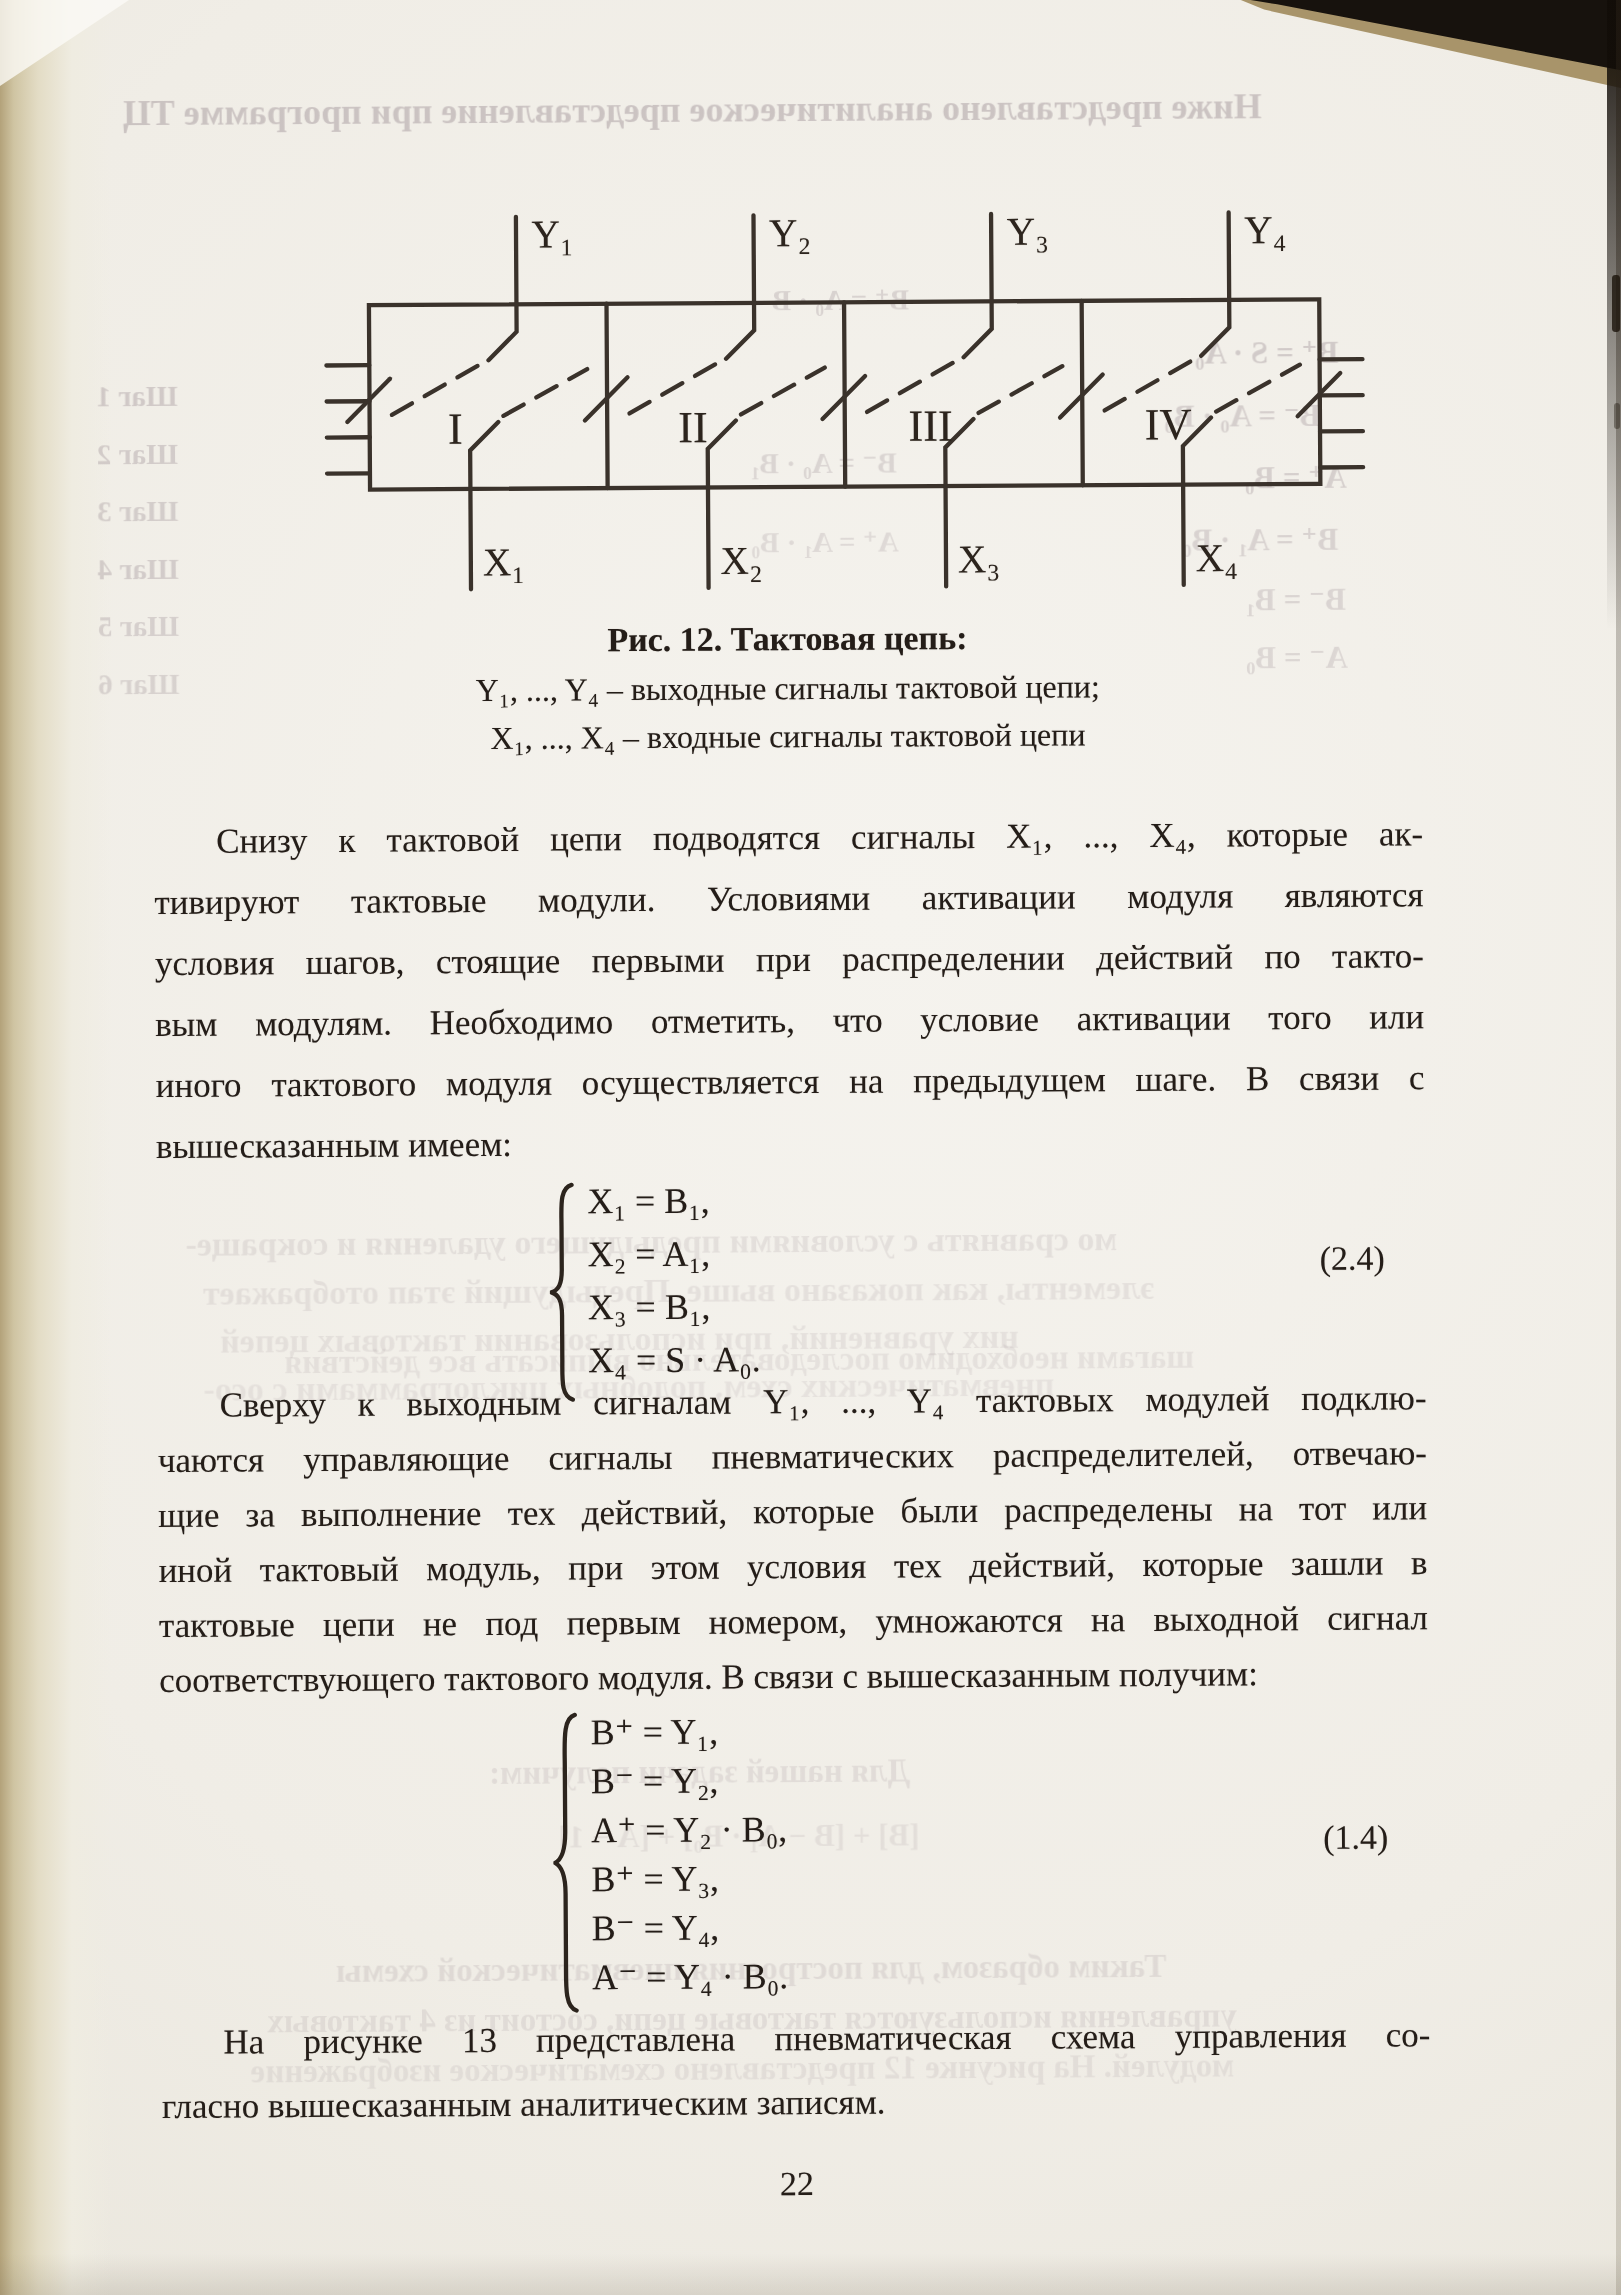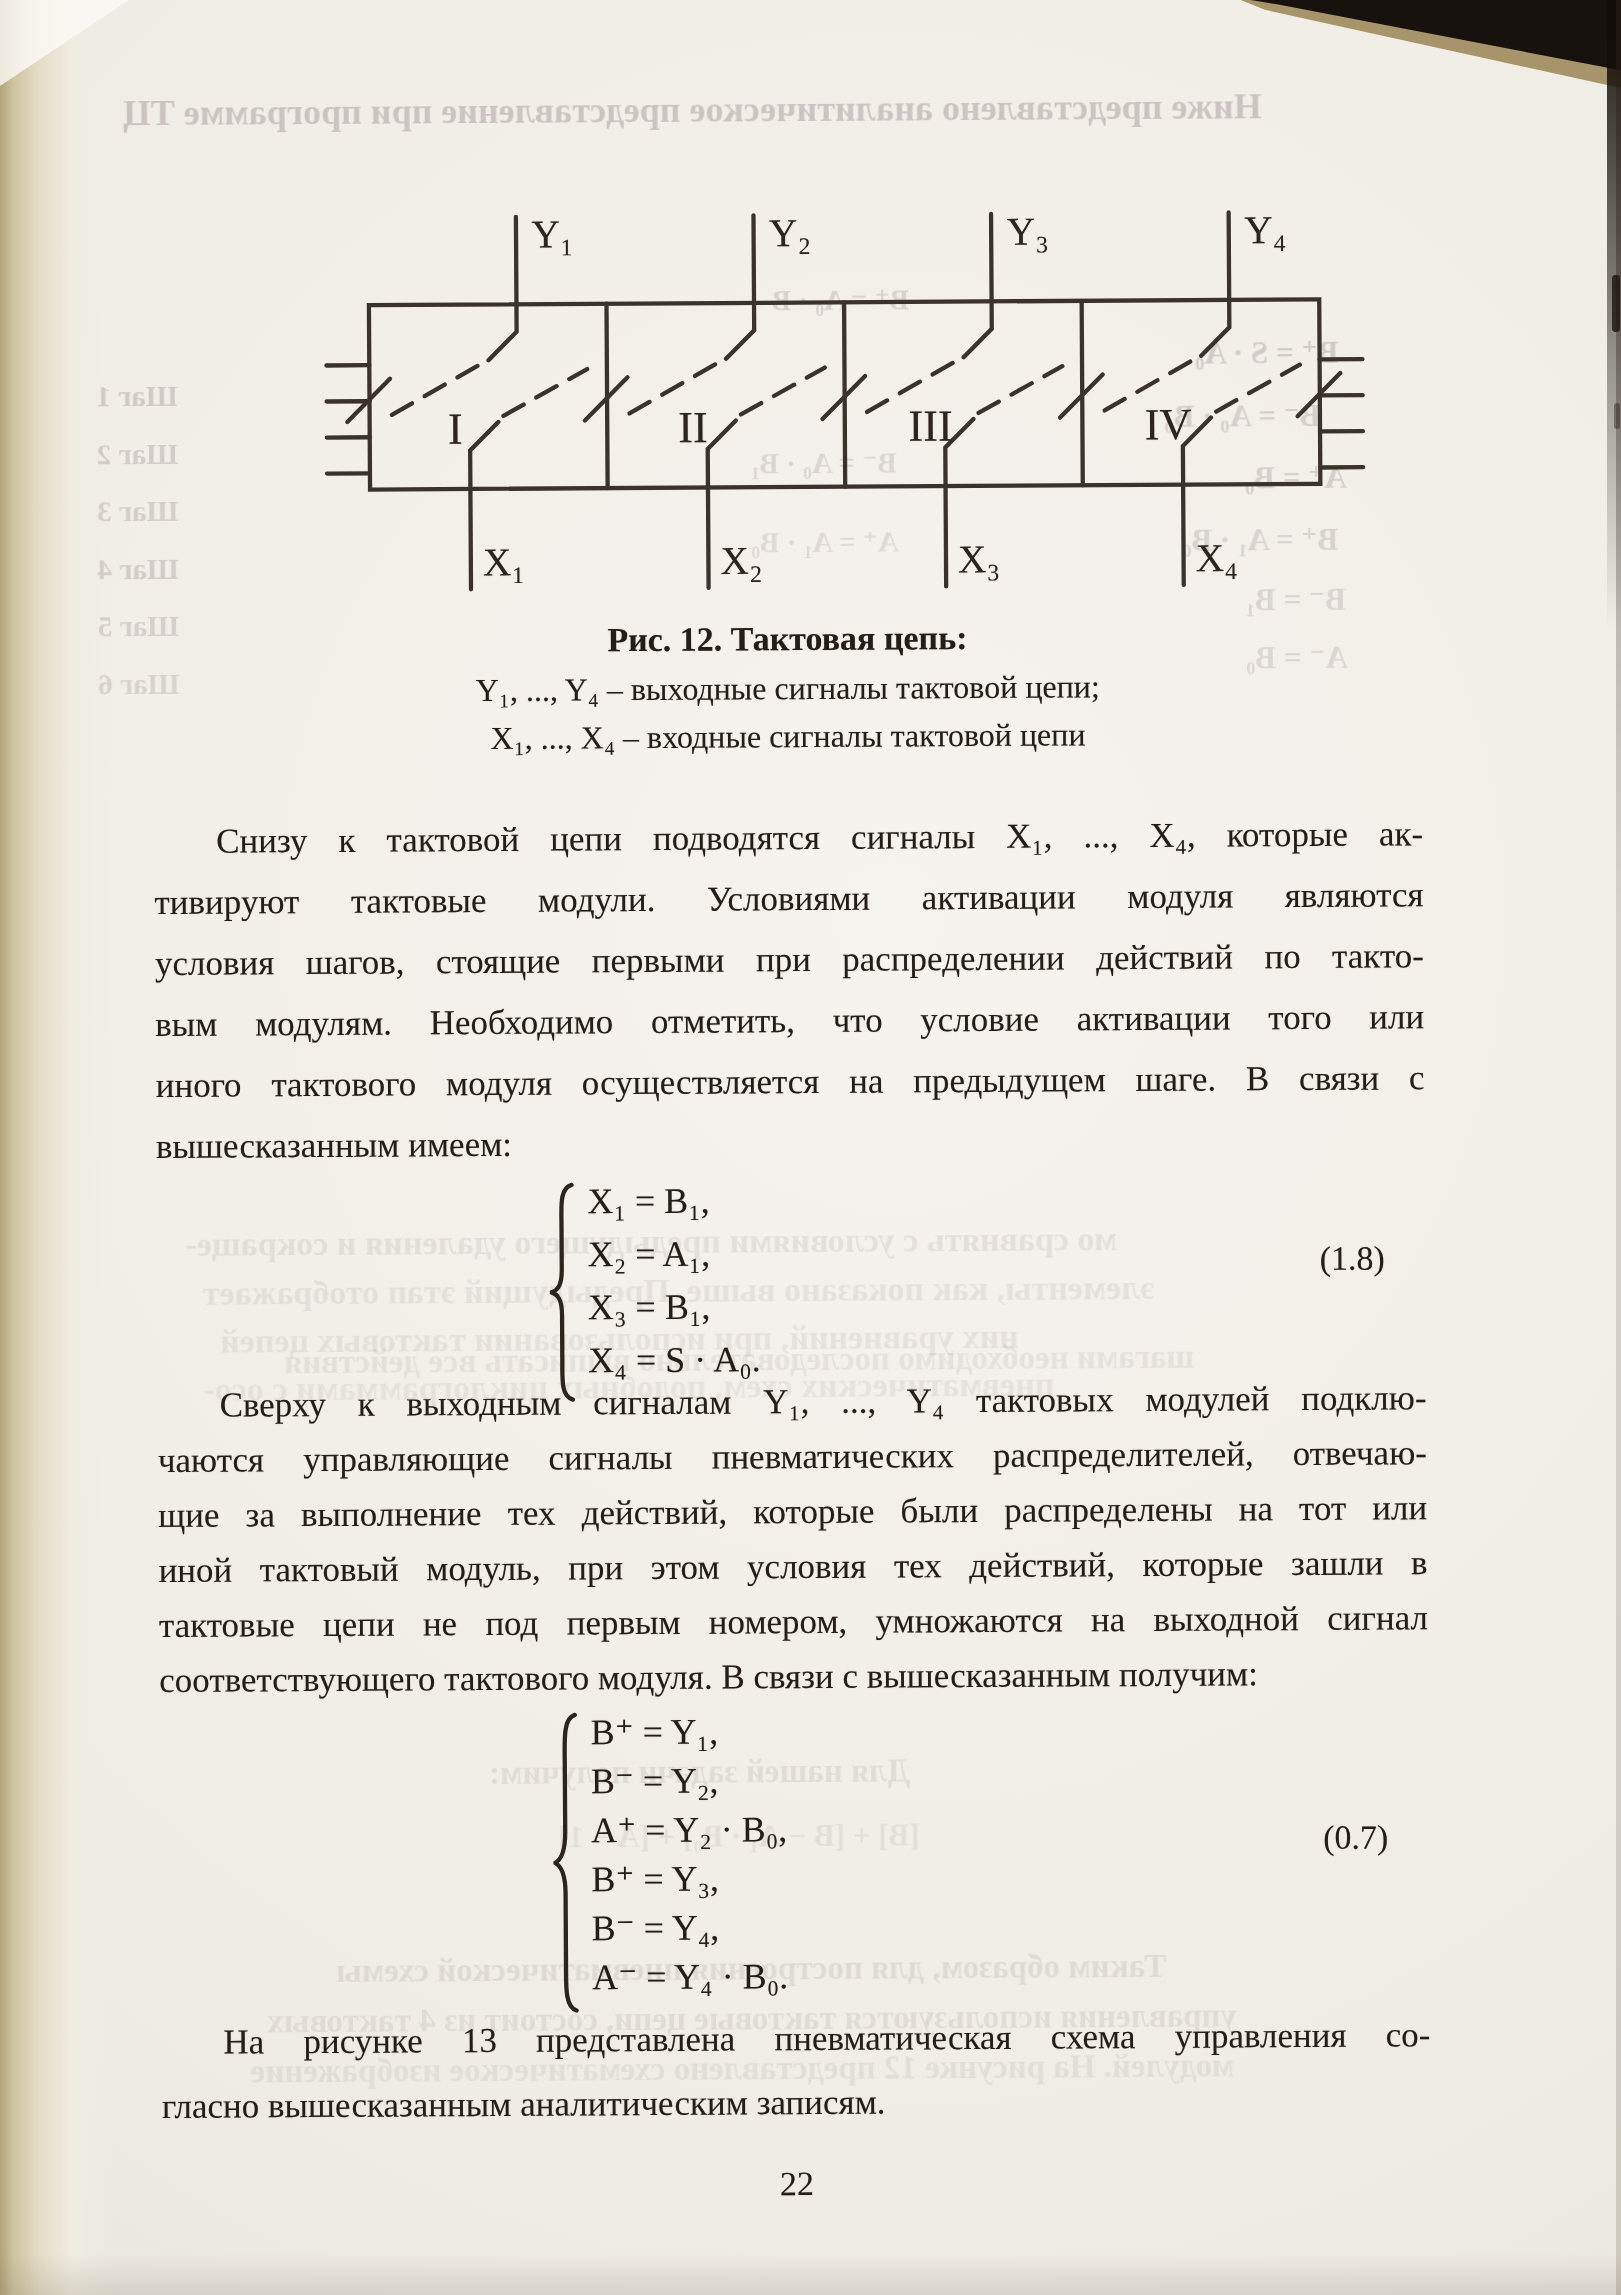--- a/index.html
+++ b/index.html
@@ -177,21 +177,21 @@
 
   <svg id="brace13" class="brace" width="27.5" height="225" viewBox="0 0 32 262">
     <path d="M 26 4 C 12 8 14 28 14 52 L 14 102 C 14 120 10 126 2 129 C 10 132 14 138 14 156 L 14 206 C 14 230 12 250 26 254" stroke="#2c241d" stroke-width="5" fill="none" stroke-linecap="round"></path>
   </svg>
   <div id="eq13" class="eq">
       <div class="line first">X₁ = B₁,</div>
       <div class="line">X₂ = A₁,</div>
       <div class="line">X₃ = B₁,</div>
       <div class="line">X₄ = S · A₀.</div>
     </div>
-  <div id="eq13-label" class="eq-label">(1.8)</div>
+  <div id="eq13-label" class="eq-label">(2.4)</div>
 
   <div id="para2" class="para">
       <div class="line first">Сверху к выходным сигналам Y₁, ..., Y₄ тактовых модулей подклю-</div>
       <div class="line">чаются управляющие сигналы пневматических распределителей, отвечаю-</div>
       <div class="line">щие за выполнение тех действий, которые были распределены на тот или</div>
       <div class="line">иной тактовый модуль, при этом условия тех действий, которые зашли в</div>
       <div class="line">тактовые цепи не под первым номером, умножаются на выходной сигнал</div>
       <div class="line plain">соответствующего тактового модуля. В связи с вышесказанным получим:</div>
     </div>
 
@@ -199,21 +199,21 @@
     <path d="M 26 4 C 12 8 14 34 14 64 L 14 140 C 14 162 10 172 2 176 C 10 180 14 190 14 212 L 14 288 C 14 318 12 344 26 348" stroke="#2c241d" stroke-width="5" fill="none" stroke-linecap="round"></path>
   </svg>
   <div id="eq14" class="eq">
       <div class="line first">B⁺ = Y₁,</div>
       <div class="line">B⁻ = Y₂,</div>
       <div class="line">A⁺ = Y₂ · B₀,</div>
       <div class="line">B⁺ = Y₃,</div>
       <div class="line">B⁻ = Y₄,</div>
       <div class="line">A⁻ = Y₄ · B₀.</div>
     </div>
-  <div id="eq14-label" class="eq-label">(0.7)</div>
+  <div id="eq14-label" class="eq-label">(1.4)</div>
 
   <div id="para3" class="para">
       <div class="line first">На рисунке 13 представлена пневматическая схема управления со-</div>
       <div class="line plain">гласно вышесказанным аналитическим записям.</div>
     </div>
 
   <div id="pagenum">22</div>
 
 </div>
 

